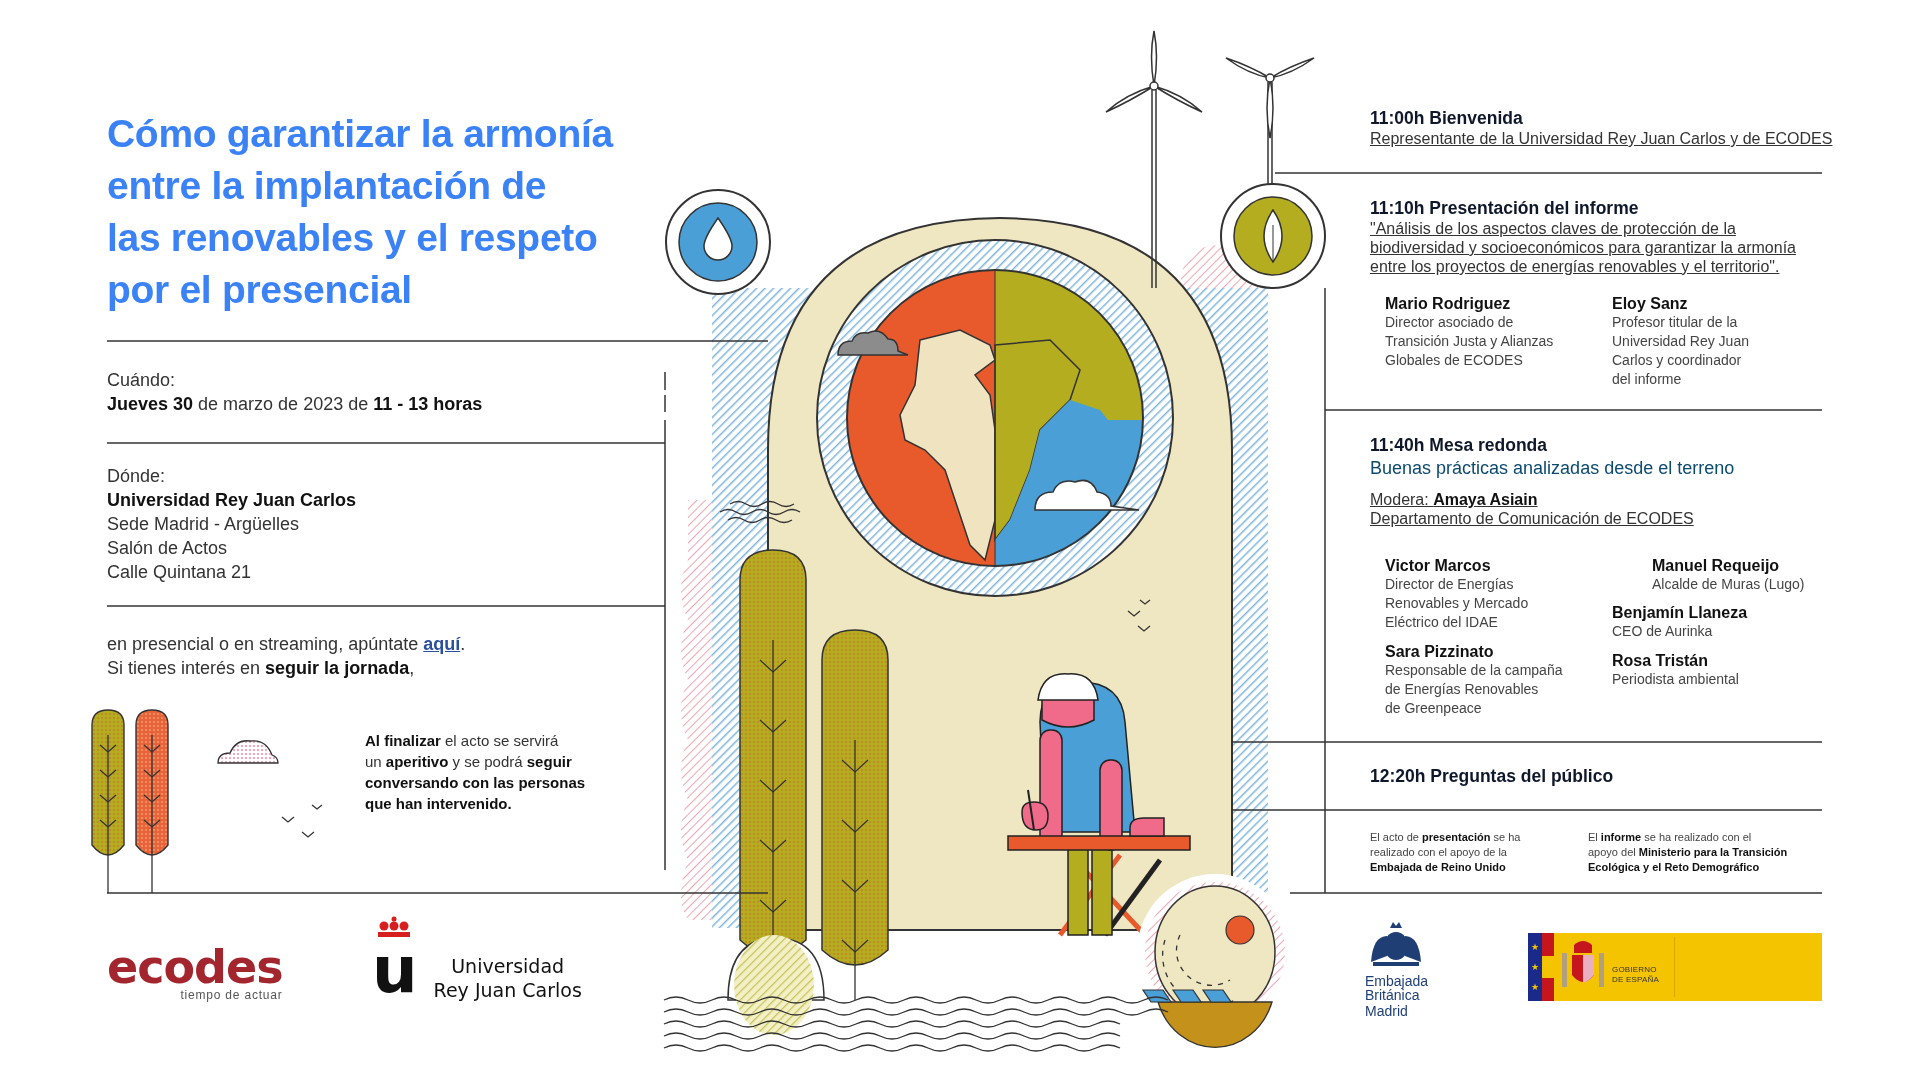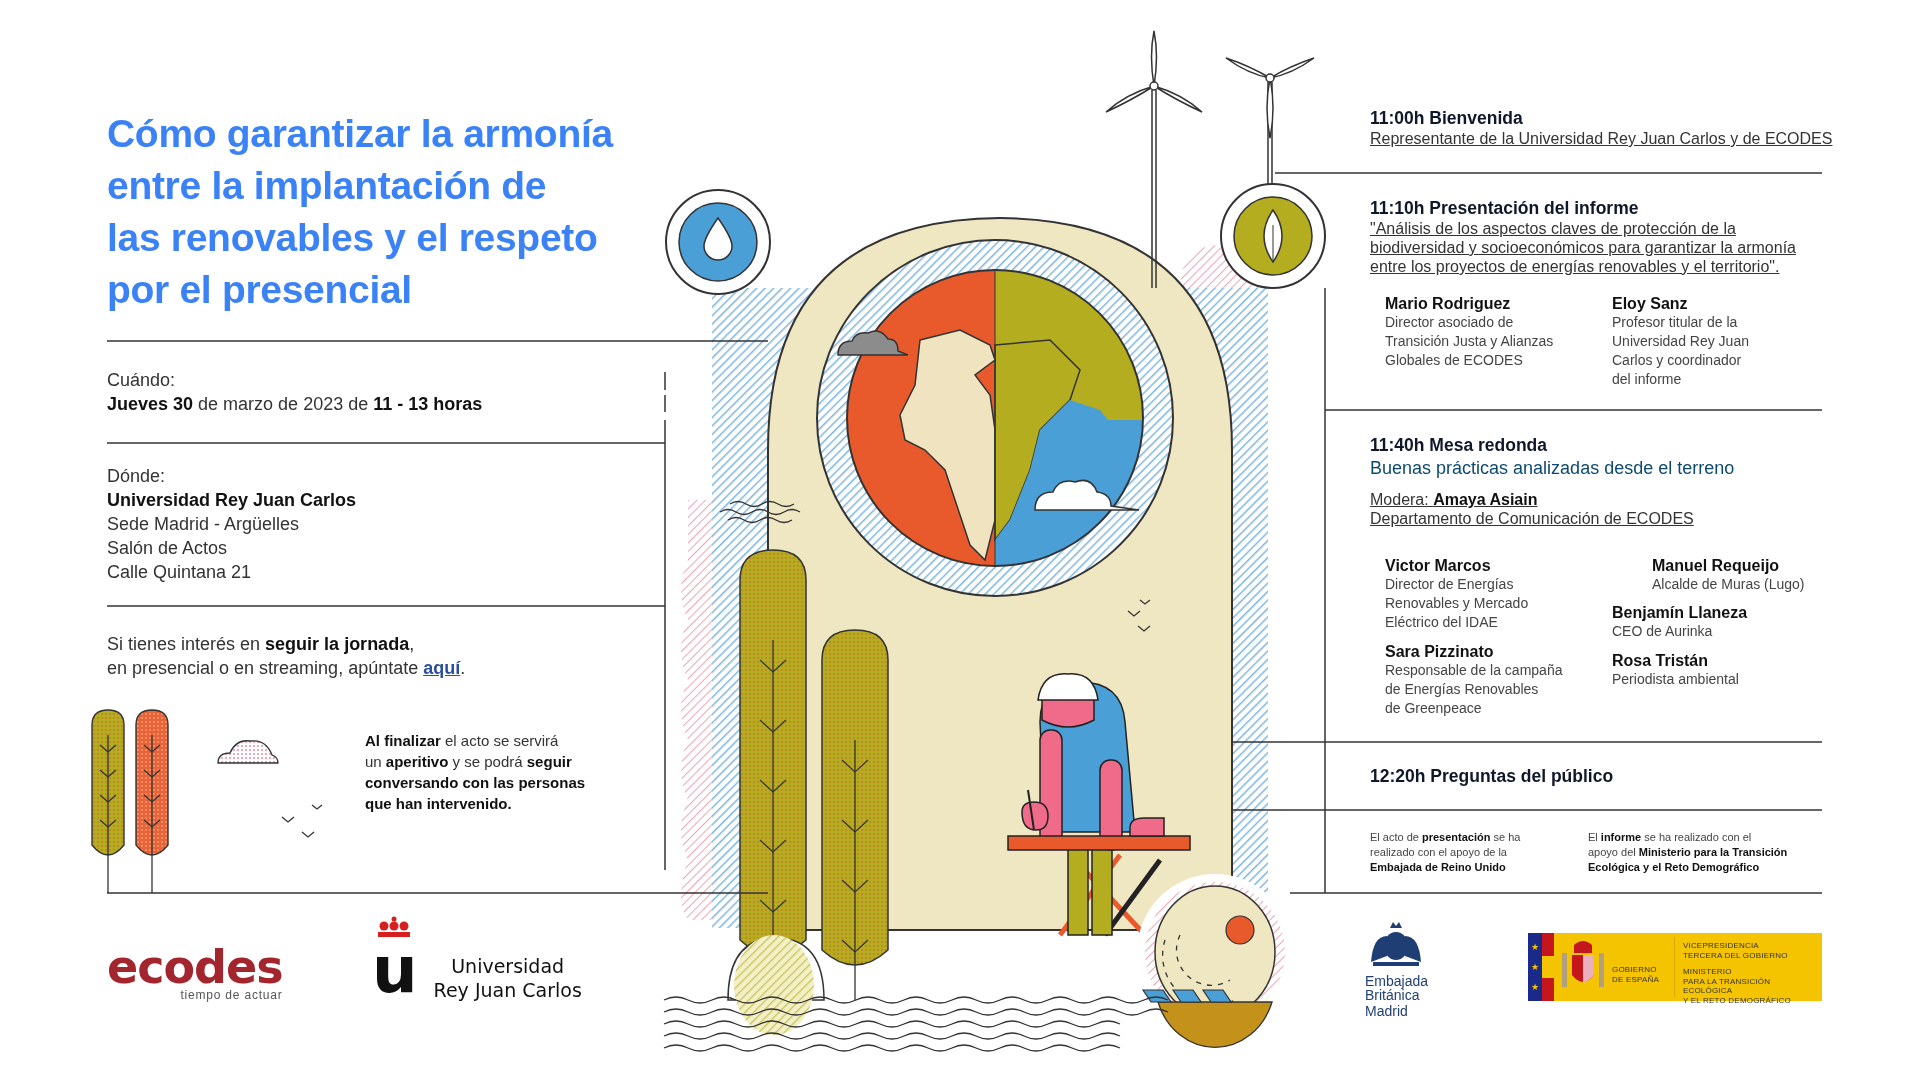--- a/index.html
+++ b/index.html
@@ -240,22 +240,22 @@
 
 <div class="abs left-block" style="top:464px;">
   <div>Dónde:</div>
   <div class="b">Universidad Rey Juan Carlos</div>
   <div>Sede Madrid - Argüelles</div>
   <div>Salón de Actos</div>
   <div>Calle Quintana 21</div>
 </div>
 
 <div class="abs left-block" style="top:632px;">
+  <div><span>en presencial o en streaming, apúntate </span><a class="link">aquí</a><span>.</span></div>
   <div><span>Si tienes interés en </span><span class="b">seguir la jornada</span><span>,</span></div>
-  <div><span>en presencial o en streaming, apúntate </span><a class="link">aquí</a><span>.</span></div>
 </div>
 
 <div class="abs note">
   <div><span class="b">Al finalizar</span><span> el acto se servirá</span></div>
   <div><span>un </span><span class="b">aperitivo</span><span> y se podrá </span><span class="b">seguir</span></div>
   <div class="b">conversando con las personas</div>
   <div class="b">que han intervenido.</div>
 </div>
 
 <div class="abs" style="left:1370px;top:107px;">
@@ -376,21 +376,13 @@
     <rect x="45" y="20" width="5" height="34" fill="#b0a080"></rect>
     <path d="M18 22 l22 0 l0 20 q-11 14 -22 0 z" fill="#c4161c"></path>
     <path d="M29 22 l11 0 l0 20 q-5 6 -11 8 z" fill="#e9b0c0"></path>
     <path d="M20 12 q9 -8 18 0 l0 8 l-18 0 z" fill="#c4161c"></path>
   </svg>
   <div class="gov-text" style="padding-top:32px;width:62px;">
     <div>GOBIERNO</div>
     <div>DE ESPAÑA</div>
   </div>
   <div style="width:1px;background:#d8a800;margin:4px 0;"></div>
-  <div class="gov-text" style="padding:8px 0 0 8px;">
-    <div>VICEPRESIDENCIA</div>
-    <div>TERCERA DEL GOBIERNO</div>
-    <div style="height:7px"></div>
-    <div>MINISTERIO</div>
-    <div>PARA LA TRANSICIÓN ECOLÓGICA</div>
-    <div>Y EL RETO DEMOGRÁFICO</div>
-  </div>
 </div>
 
 </body></html>

